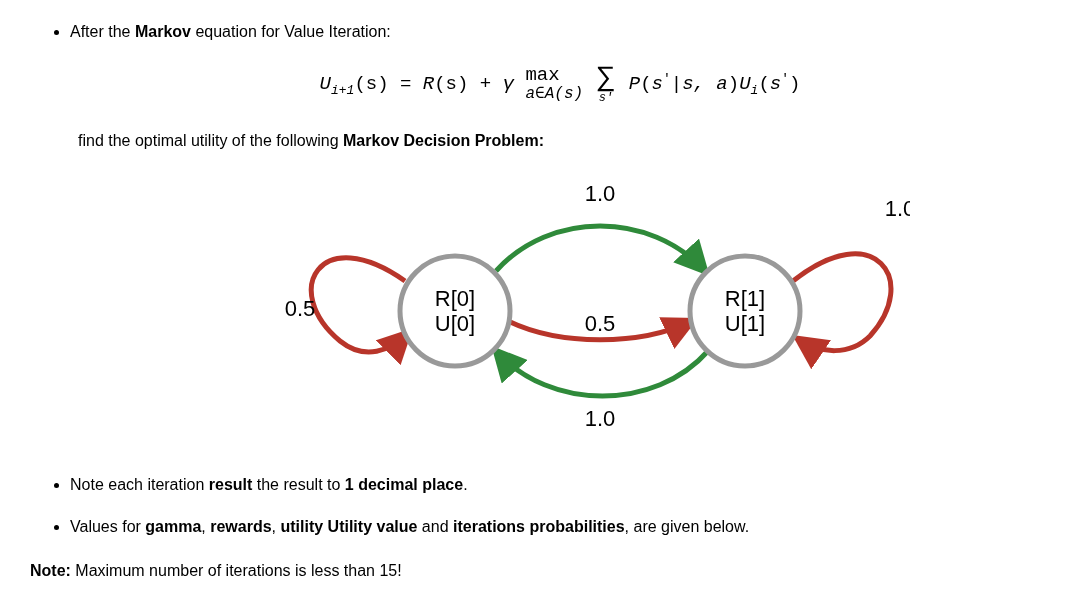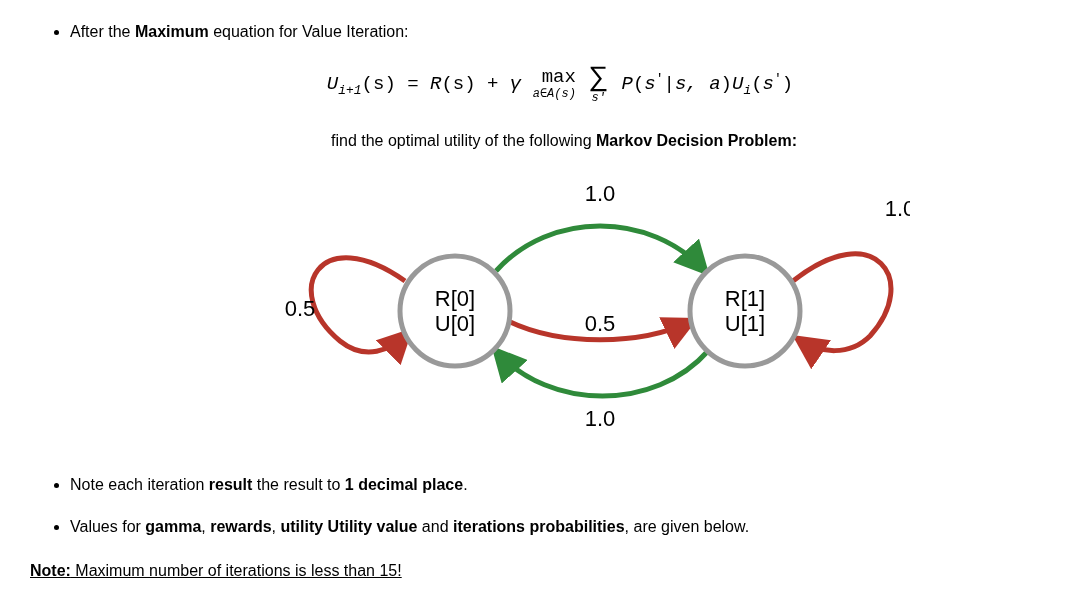--- a/index.html
+++ b/index.html
@@ -37,30 +37,30 @@
       vertical-align: sub;
       font-style: italic;
     }
     .sup {
       font-size: 13px;
       vertical-align: super;
     }
     .maxblock {
       display: inline-block;
       vertical-align: middle;
-      text-align: right;
+      text-align: left;
       line-height: 1.1;
     }
     .maxblock .maxword {
       display: block;
       font-style: normal;
     }
     .maxblock .maxsub {
       display: block;
-      font-size: 12px;
+      font-size: 16px;
       font-style: italic;
     }
     .sumblock {
       display: inline-block;
       vertical-align: middle;
       text-align: center;
       line-height: 1.0;
       margin: 0 3px;
     }
     .sumblock .sigma {
@@ -86,43 +86,42 @@
       fill: #000;
     }
     .diagram-label {
       font-family: Arial, Helvetica, sans-serif;
       font-size: 22px;
       fill: #000;
     }
     .note-line {
       margin-top: 20px;
       line-height: 1.5;
-      text-decoration: underline;
     }
     b {
       font-weight: bold;
     }
     .indent-text {
       margin-left: 40px;
       margin-bottom: 18px;
       line-height: 1.5;
     }
   </style>
 </head>
 <body>
 
 <ul>
   <li>
-    <span>After the </span><b>Maximum</b><span> equation for Value Iteration:</span>
+    <span>After the </span><b>Markov</b><span> equation for Value Iteration:</span>
 
     <div class="equation-block">
       <span class="italic">U</span><span class="sub">i+1</span><span>(s) = </span><span class="italic">R</span><span>(s) + </span><span class="italic">γ </span><span class="maxblock"><span class="maxword">max</span><span class="maxsub">a∈A(s)</span></span> <span class="sumblock"><span class="sigma">∑</span><span class="sumsub">s′</span></span><span class="italic"> P</span><span>(</span><span class="italic">s</span><span class="sup">′</span><span>|</span><span class="italic">s, a</span><span>)</span><span class="italic">U</span><span class="sub">i</span><span>(</span><span class="italic">s</span><span class="sup">′</span><span>)</span>
     </div>
 
-    <div class="indent-text" style="margin-left:8px;text-align:center;">
+    <div class="indent-text" style="margin-left:8px;">
       <span>find the optimal utility of the following </span><b>Markov Decision Problem:</b>
     </div>
 
     <div class="diagram-container">
       <svg class="diagram-svg" width="700" height="270" viewBox="0 0 700 270">
         <defs>
           <marker id="arrow-red" viewBox="0 0 10 10" refX="8" refY="5" markerWidth="7" markerHeight="7" orient="auto-start-reverse">
             <path d="M 0 0 L 10 5 L 0 10 z" fill="#b8352a"></path>
           </marker>
           <marker id="arrow-green" viewBox="0 0 10 10" refX="8" refY="5" markerWidth="7" markerHeight="7" orient="auto-start-reverse">

